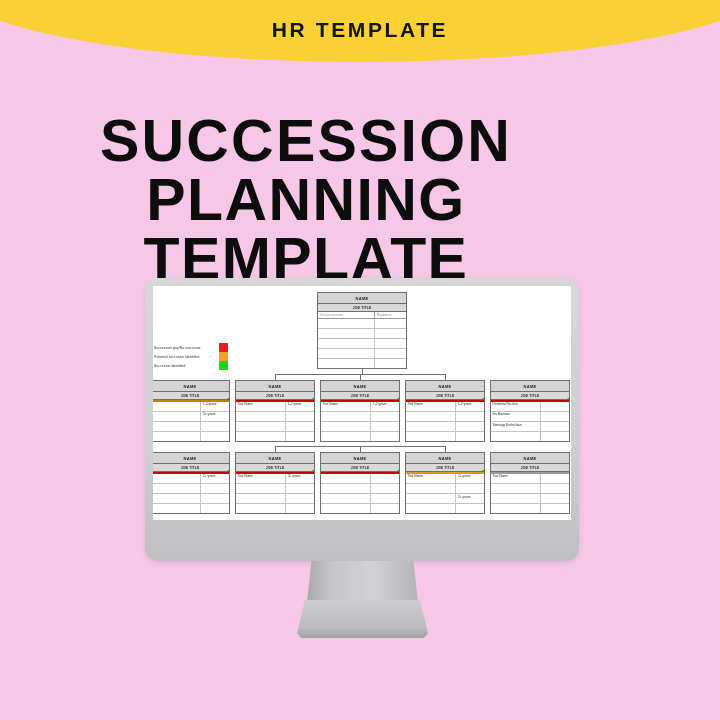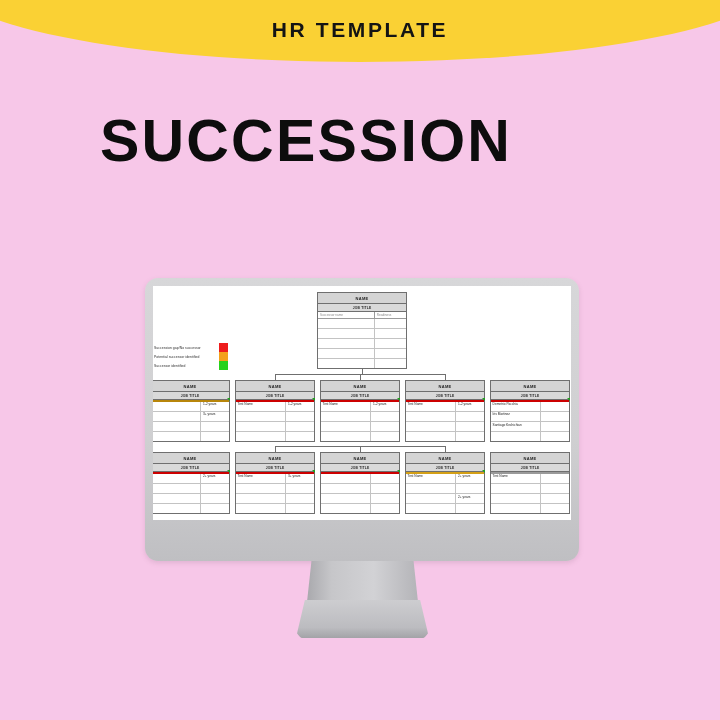--- a/index.html
+++ b/index.html
@@ -220,20 +220,21 @@
   }
 </style>
 </head>
 <body>
 
 <div id="banner-shape"></div>
 <div id="banner-label">HR TEMPLATE</div>
 
 <h1 id="headline">
   <span>SUCCESSION</span>
+  <span class="l2">PLANNING TEMPLATE</span>
 </h1>
 
 <div id="monitor">
   <div id="monitor-body">
     <div id="screen">
       <div class="sheet" id="sheet">
           <div class="legend">
             <div class="legend-row">
               <span class="legend-text">Succession gap/No successor</span>
               <span class="legend-sw" style="background: rgb(238, 28, 28);"></span>

